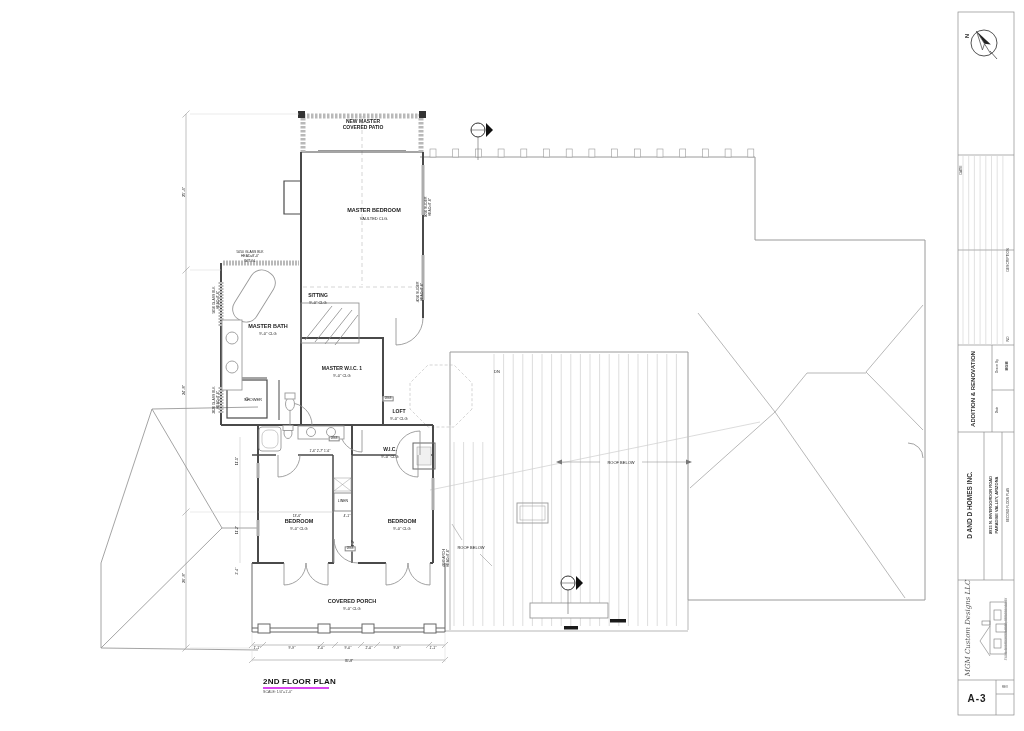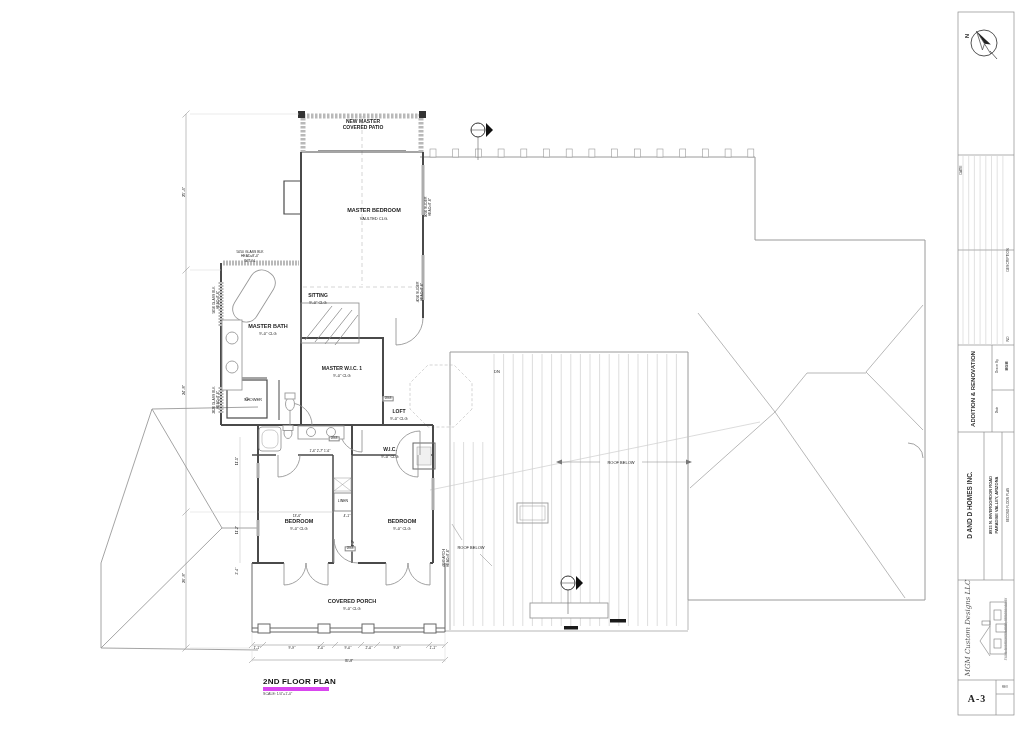--- a/index.html
+++ b/index.html
@@ -6,21 +6,21 @@
   .sheet{position:relative;width:1024px;height:731px;background:#ffffff;overflow:hidden;
          font-family:"Liberation Sans","DejaVu Sans",sans-serif;}
   .sheet svg{position:absolute;left:0;top:0;}
   .plan-label{position:absolute;transform:translate(-50%,-50%);color:#222;text-align:center;
               line-height:1.25;white-space:pre-line;}
   .tag{border:0.5px solid #888;background:#fff;line-height:1.1;padding:0 1px;color:#333;}
   .tbv{position:absolute;transform:translate(-50%,-50%) rotate(-90deg);white-space:nowrap;color:#333;}
   .tbh{position:absolute;transform:translate(-50%,-50%);white-space:nowrap;color:#222;}
   .watermark{position:absolute;left:4px;top:672px;font-size:31px;color:#c9c9c9;
              letter-spacing:3px;opacity:.9;font-weight:normal;}
-  .plan-title{font-size:8px;font-weight:bold;color:#111;border-bottom:4px solid #d946ef;
+  .plan-title{font-size:8px;font-weight:bold;color:#111;border-bottom:2px solid #d946ef;
               padding-bottom:1px;width:66px;white-space:nowrap;letter-spacing:.2px;}
   .plan-scale{font-size:3.6px;color:#444;margin-top:1px;white-space:nowrap;}
 </style>
 </head>
 <body>
 
 <div class="sheet">
 
   <svg width="1024" height="731" viewBox="0 0 1024 731">
 
@@ -304,17 +304,17 @@
     <div class="tbv" style="left:973px;top:389px;font-size:6px;font-weight:bold;">ADDITION &amp; RENOVATION</div>
     <div class="tbv" style="left:997px;top:366px;font-size:3.2px;">Drawn By</div>
     <div class="tbv" style="left:1007px;top:366px;font-size:3.6px;font-weight:bold;">MGM</div>
     <div class="tbv" style="left:997px;top:410px;font-size:3.2px;">Date</div>
     <div class="tbv" style="left:969px;top:505px;font-size:6.5px;font-weight:bold;">D AND D HOMES INC.</div>
     <div class="tbv" style="left:990px;top:505px;font-size:4px;font-weight:bold;">8915 N. INVERGORDON ROAD</div>
     <div class="tbv" style="left:996px;top:505px;font-size:4px;font-weight:bold;">PARADISE VALLEY, ARIZONA</div>
     <div class="tbv" style="left:1008px;top:505px;font-size:3.2px;">SECOND FLOOR PLAN</div>
     <div class="tbv" style="left:968px;top:628px;font-size:7px;font-style:italic;color:#555;font-family:'DejaVu Serif',serif;">MGM Custom Designs LLC</div>
     <div class="tbv" style="left:1006px;top:629px;font-size:2.6px;color:#999;">8915 N. INVERGORDON ROAD, PARADISE VALLEY</div>
-    <div class="tbh" style="left:977px;top:698px;font-size:10px;font-weight:bold;letter-spacing:1px;font-family:Liberation Serif, serif;">A-3</div>
+    <div class="tbh" style="left:977px;top:698px;font-size:10px;font-weight:bold;letter-spacing:1px;">A-3</div>
     <div class="tbh" style="left:1005px;top:687px;font-size:3px;color:#555;">REV</div>
   </div>
 
 </div>
 
 </body></html>

